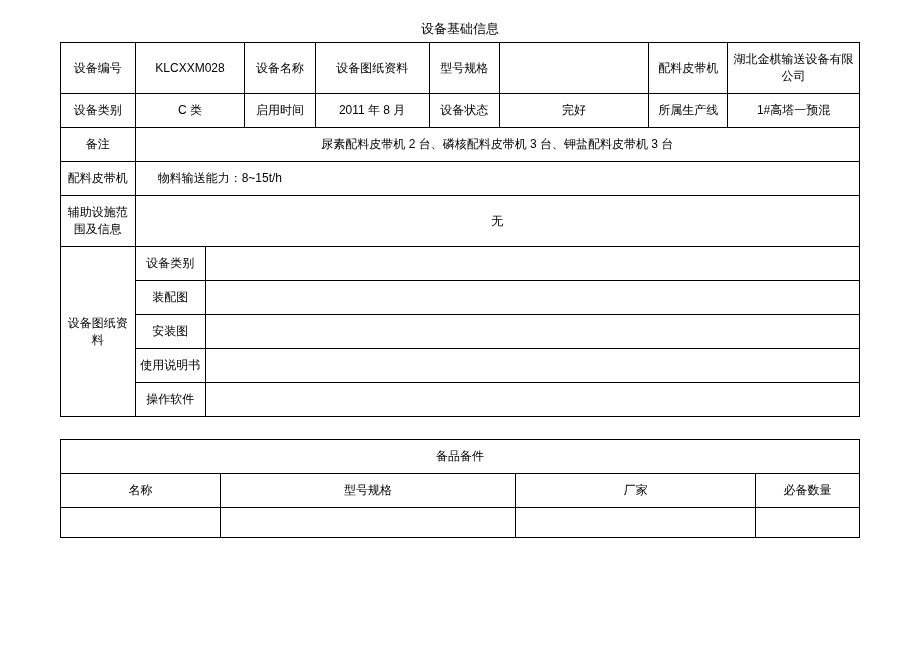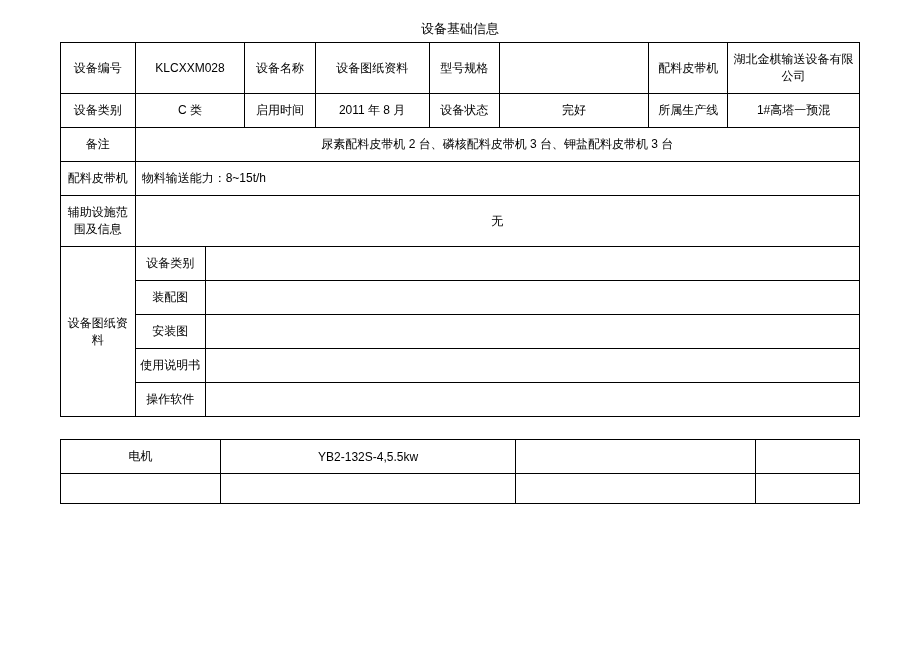--- a/index.html
+++ b/index.html
@@ -76,21 +76,21 @@
     <td>完好</td>
     <td>所属生产线</td>
     <td style="font-weight:normal">1#高塔一预混</td>
   </tr>
   <tr>
     <td>备注</td>
     <td colspan="8">尿素配料皮带机 2 台、磷核配料皮带机 3 台、钾盐配料皮带机 3 台</td>
   </tr>
   <tr>
     <td>配料皮带机</td>
-    <td colspan="8" style="text-align:left;padding-left:6px">物料输送能力：8~15t/h</td>
+    <td colspan="8" style="text-align:left;padding-left:22px">物料输送能力：8~15t/h</td>
   </tr>
   <tr>
     <td>辅助设施范围及信息</td>
     <td colspan="8">无</td>
   </tr>
   <tr>
     <td rowspan="5">设备图纸资料</td>
     <td>设备类别</td>
     <td colspan="7"></td>
   </tr>
@@ -114,25 +114,28 @@
   </table>
 
 <table class="t1" style="margin-bottom:0">
   <colgroup>
     <col style="width:20%">
     <col style="width:37%">
     <col style="width:30%">
     <col style="width:13%">
   </colgroup>
   <tbody>
+      <tr>
+    <td colspan="4">备品备件</td>
+  </tr>
   <tr>
-    <td>电机</td>
-    <td>YB2-132S-4,5.5kw</td>
-    <td></td>
-    <td></td>
+    <td>名称</td>
+    <td>型号规格</td>
+    <td>厂家</td>
+    <td>必备数量</td>
   </tr>
   <tr>
     <td></td>
     <td></td>
     <td></td>
     <td></td>
   </tr>
 </tbody>
   </table>
 

